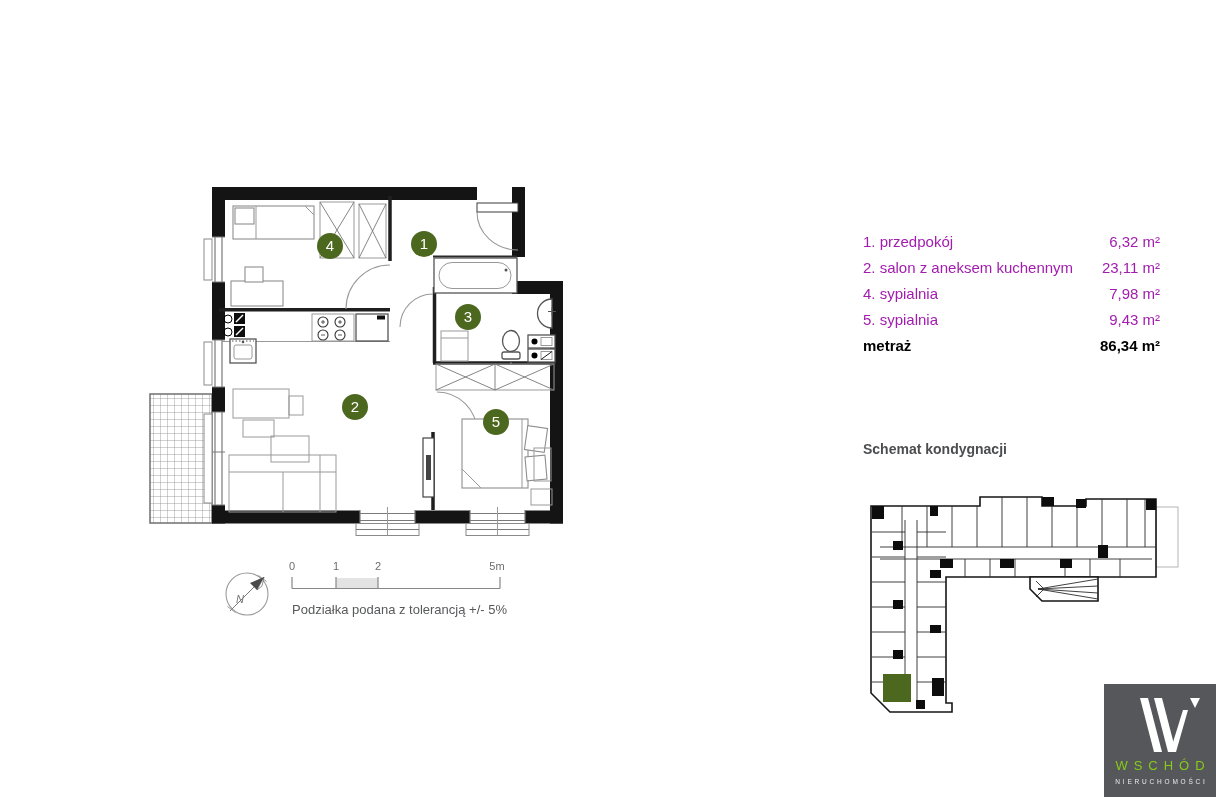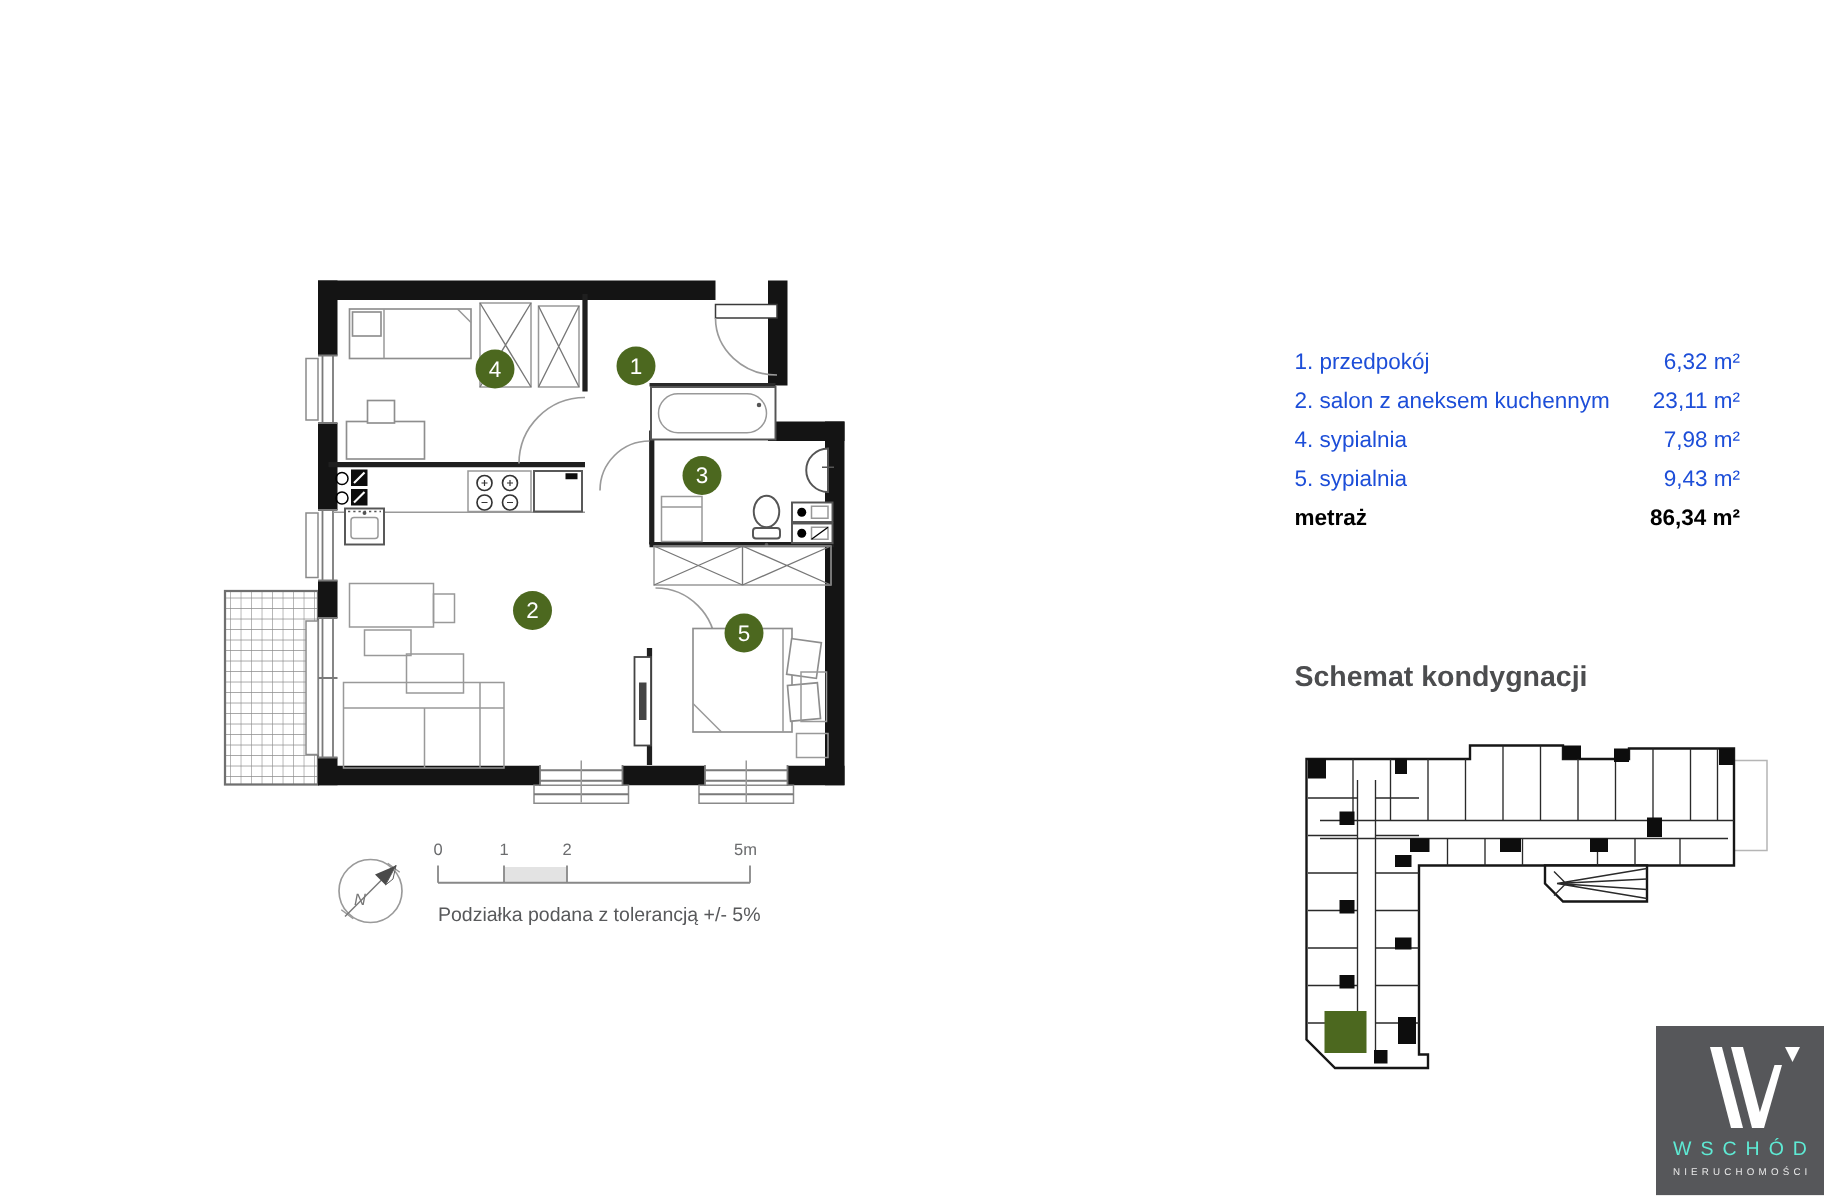--- a/index.html
+++ b/index.html
@@ -19,42 +19,42 @@
   .furn2{stroke:#999999;stroke-width:1;fill:none;}
   .fix{stroke:#555555;stroke-width:1.3;fill:#ffffff;}
   .thin{stroke:#999999;stroke-width:1;fill:none;}
   .blk{fill:#0d0d0d;}
   .room-circle{fill:#4c681f;}
   .room-num{fill:#ffffff;font-size:15px;text-anchor:middle;}
 
   
   .legend{position:absolute;left:863px;top:228px;width:297px;}
   .legend-row{display:flex;justify-content:space-between;align-items:center;height:26px;
-              font-size:15px;color:#1d4ed8;}
+              font-size:15px;color:#a21caf;}
   .legend-row.total{font-weight:bold;color:#000000;}
 
-  .schematic-title{position:absolute;left:863px;top:441px;font-size:19px;font-weight:bold;color:#4c4d4f;}
+  .schematic-title{position:absolute;left:863px;top:441px;font-size:14px;font-weight:bold;color:#4c4d4f;}
 
   
   .sout{stroke:#161616;stroke-width:1.6;fill:#ffffff;}
   .sin{stroke:#2a2a2a;stroke-width:0.9;fill:none;}
   .sfaint{stroke:#b5b5b5;stroke-width:1;fill:none;}
   .shl{fill:#4c681f;}
 
   
   .scl{stroke:#888888;stroke-width:1.2;fill:none;}
   .scl-lbl{font-size:11px;fill:#6b6c6e;text-anchor:middle;}
   .note{font-size:13px;fill:#58595b;}
   .north{font-size:11px;font-style:italic;fill:#777;text-anchor:middle;}
 
   
   .logo{position:absolute;left:1104px;top:684px;width:112px;height:113px;background:#56575a;
         display:flex;flex-direction:column;align-items:center;box-sizing:border-box;}
   .logo svg{position:static;margin-top:10px;}
-  .logo-name{color:#5eead4;font-size:13px;letter-spacing:6px;margin-left:6px;margin-top:2px;white-space:nowrap;}
+  .logo-name{color:#84cc16;font-size:13px;letter-spacing:6px;margin-left:6px;margin-top:2px;white-space:nowrap;}
   .logo-sub{color:#e9e9e9;font-size:6.5px;letter-spacing:2.8px;margin-left:3px;margin-top:5px;white-space:nowrap;}
 </style>
 </head>
 <body>
 
 <div class="page">
 
   <svg style="left:140px;top:178px;" width="440" height="365" viewBox="140 178 440 365">
     <defs>
       <pattern id="balconyGrid" width="7" height="7" patternUnits="userSpaceOnUse">

